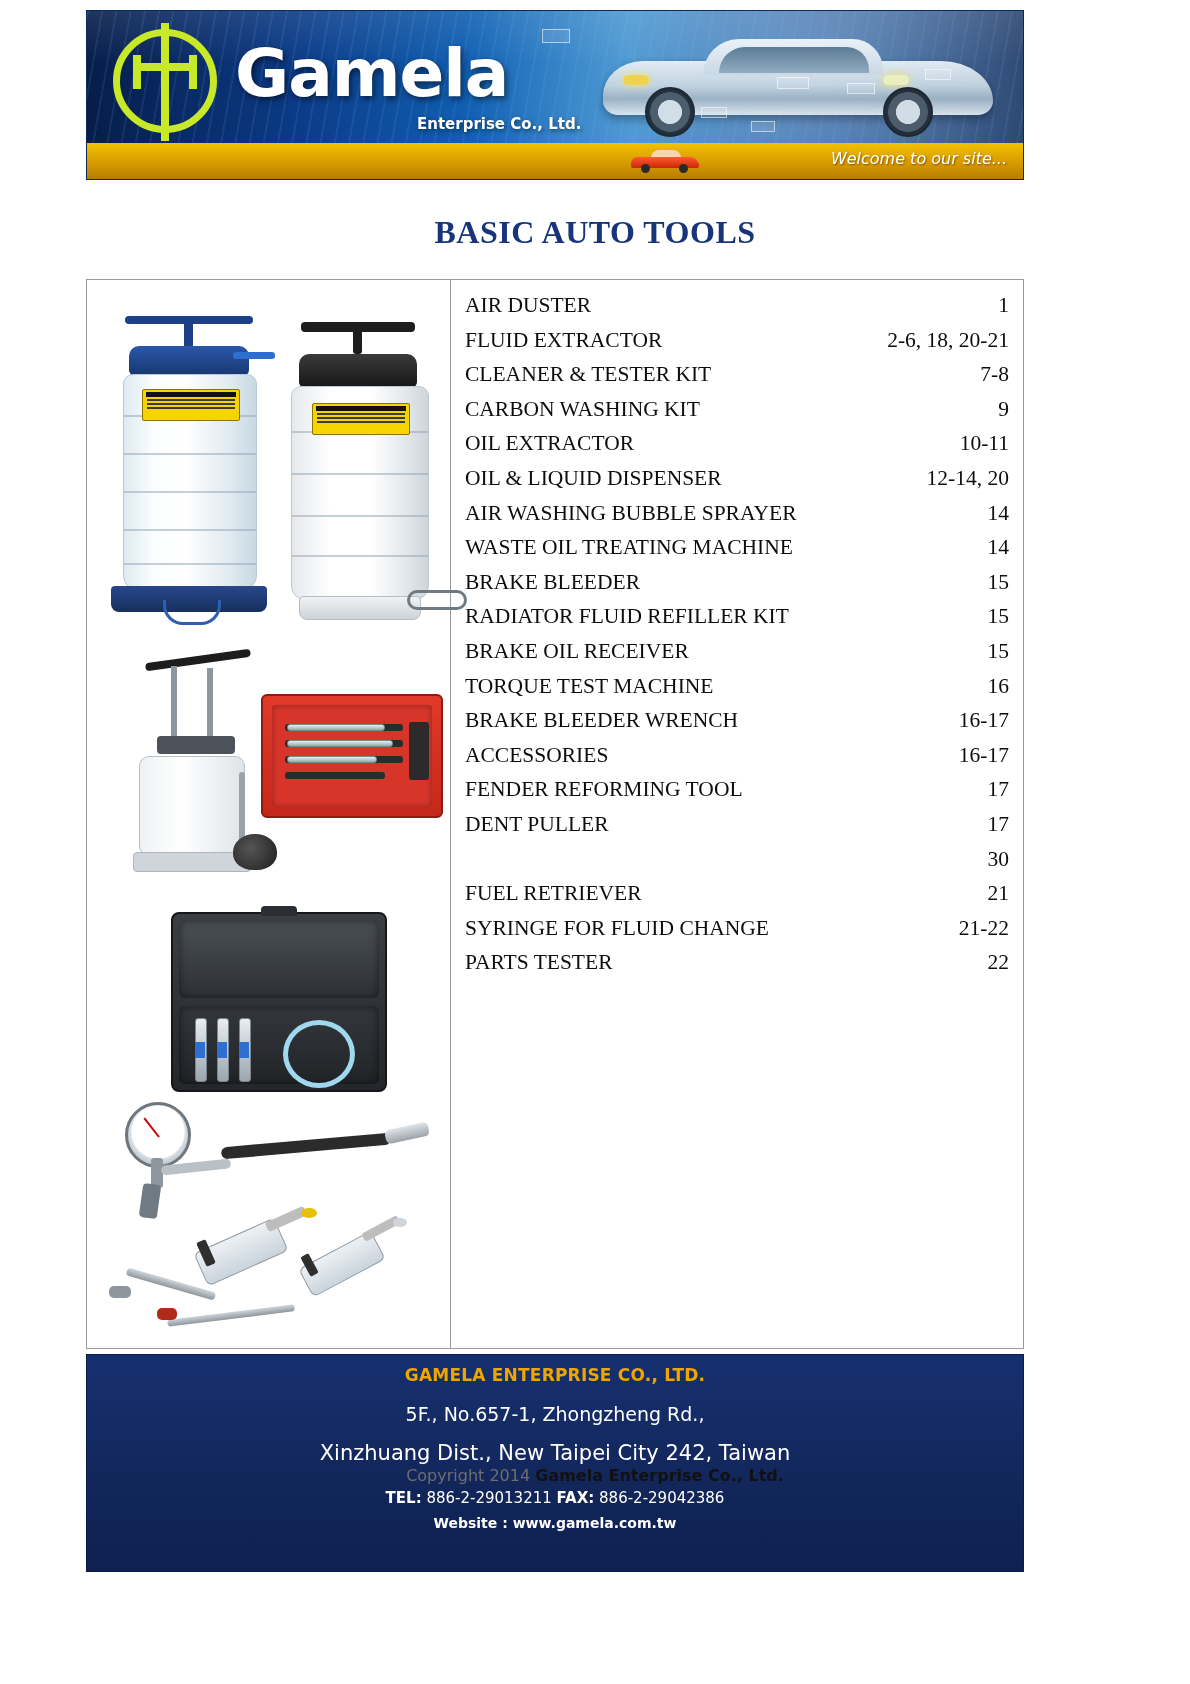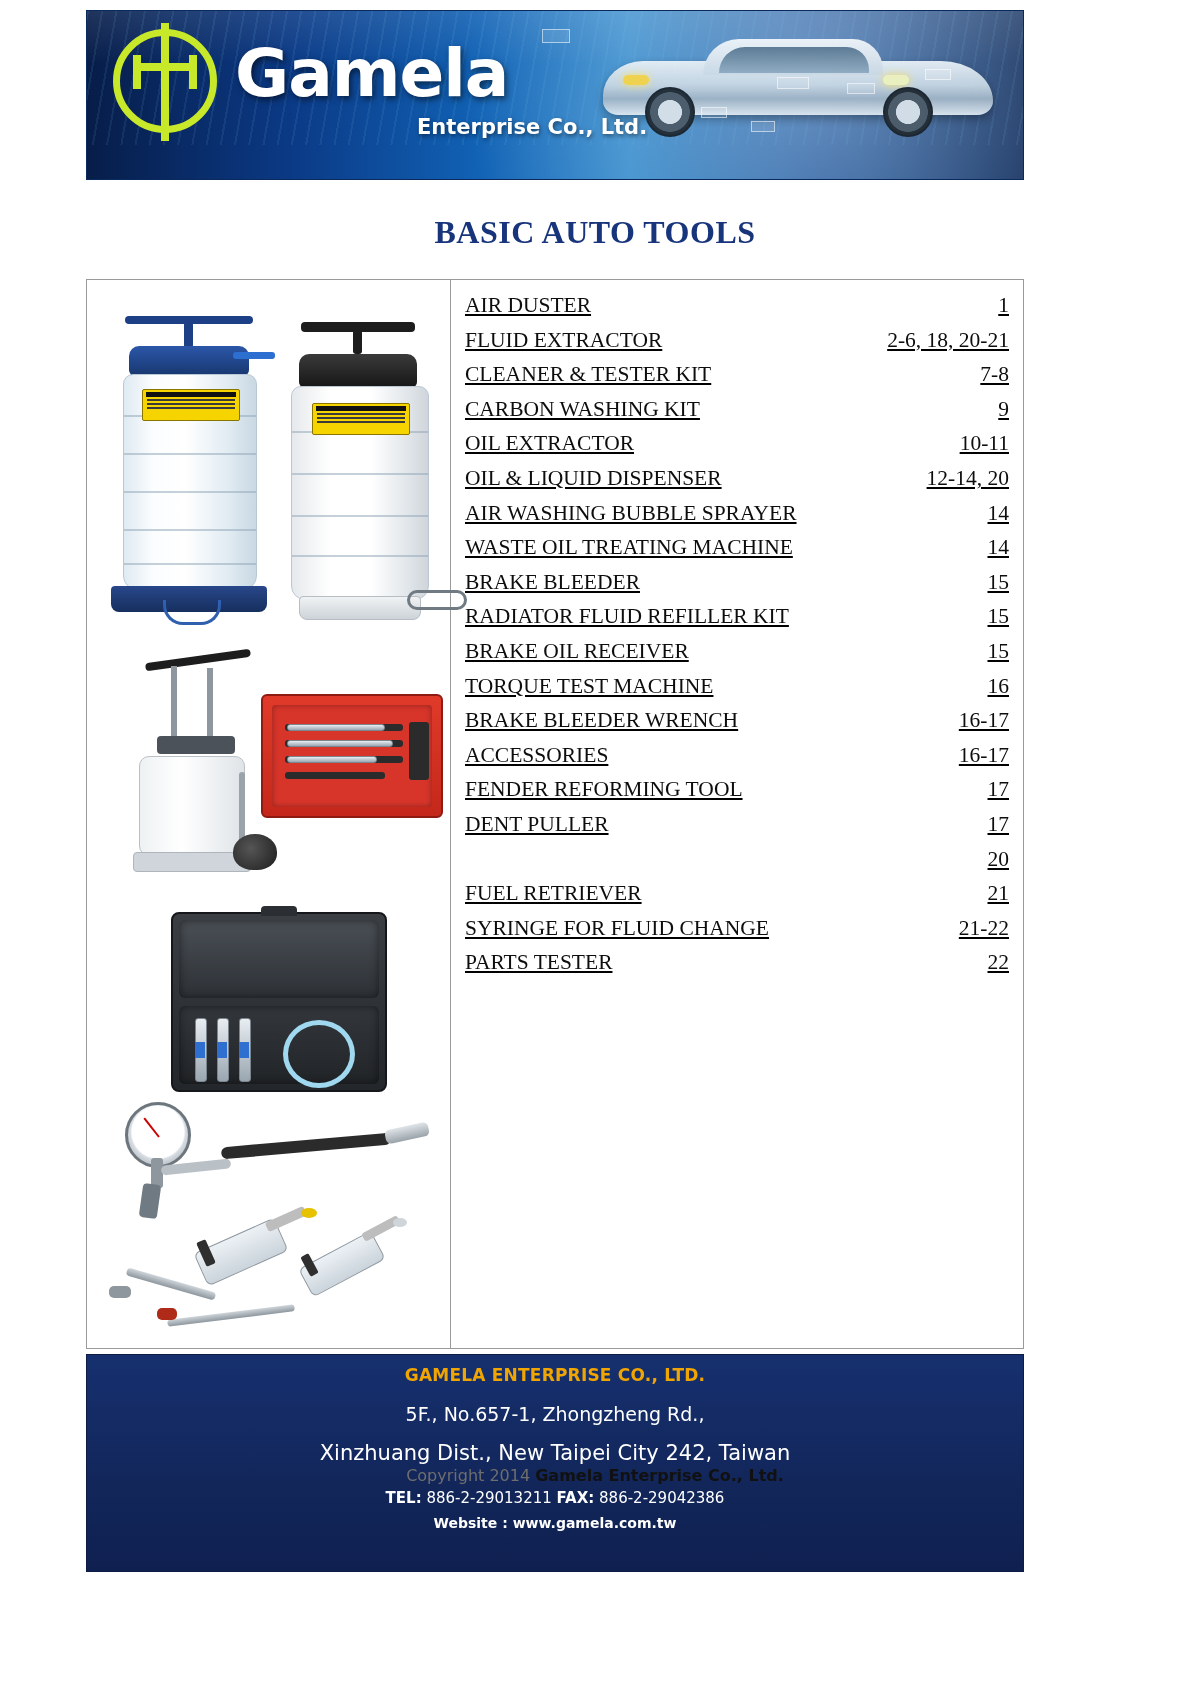--- a/index.html
+++ b/index.html
@@ -143,21 +143,21 @@
     color: #ffffff;
     letter-spacing: -1px;
     text-shadow: 2px 3px 6px rgba(0,0,0,0.55);
   }
   .brand-sub {
     position: absolute;
     left: 330px;
     top: 104px;
     font-family: "DejaVu Sans", sans-serif;
     font-weight: bold;
-    font-size: 21px;
+    font-size: 15px;
     color: #ffffff;
     text-shadow: 1px 2px 4px rgba(0,0,0,0.5);
   }
   .banner-strip {
     position: absolute;
     left: 0; right: 0; bottom: 0;
     height: 36px;
     background: linear-gradient(180deg, #f2c200 0%, #d89a00 55%, #b87d00 100%);
   }
   .welcome-text {
@@ -228,21 +228,20 @@
     height: 100%;
     border-right: 1px solid #9a9a9a;
     box-sizing: border-box;
   }
   .col-toc {
     position: absolute;
     left: 364px; top: 0;
     right: 0; bottom: 0;
     padding: 8px 14px 0 14px;
     box-sizing: border-box;
-    text-decoration: underline;
   }
 
   .toc-row {
     display: flex;
     align-items: baseline;
     font-size: 21.5px;
     line-height: 34.6px;
     color: #0d0d0d;
     font-family: "Liberation Serif", serif;
   }
@@ -473,20 +472,29 @@
     <div class="logo-circle"></div>
     <div class="logo-h2"></div>
     <div class="logo-h3"></div>
     <div class="logo-h1"></div>
     <div class="logo-bar-v"></div>
   </div>
 
   <div class="brand-name">Gamela</div>
   <div class="brand-sub">Enterprise Co., Ltd.</div>
 
+  <div class="banner-strip">
+    <div class="strip-car">
+      <div class="sc-roof"></div>
+      <div class="sc-body"></div>
+      <div class="sc-w sc-w1"></div>
+      <div class="sc-w sc-w2"></div>
+    </div>
+    <div class="welcome-text">Welcome to our site...</div>
+  </div>
 </div>
 
 <div class="page-title">BASIC AUTO TOOLS</div>
 
 <div class="content-box">
 
   <div class="col-images">
 
     <div class="img-cell" style="left:10px; top:20px; width:344px; height:330px;">
 
@@ -681,21 +689,21 @@
         <span class="toc-fill"></span>
         <span class="toc-page">17</span>
       </div>
     <div class="toc-row">
         <span class="toc-label">DENT PULLER</span>
         <span class="toc-fill"></span>
         <span class="toc-page">17</span>
       </div>
     <div class="toc-row">
         <span class="toc-fill"></span>
-        <span class="toc-page">20</span>
+        <span class="toc-page">30</span>
       </div>
     <div class="toc-row">
         <span class="toc-label">FUEL RETRIEVER</span>
         <span class="toc-fill"></span>
         <span class="toc-page">21</span>
       </div>
     <div class="toc-row">
         <span class="toc-label">SYRINGE FOR FLUID CHANGE</span>
         <span class="toc-fill"></span>
         <span class="toc-page">21-22</span>

